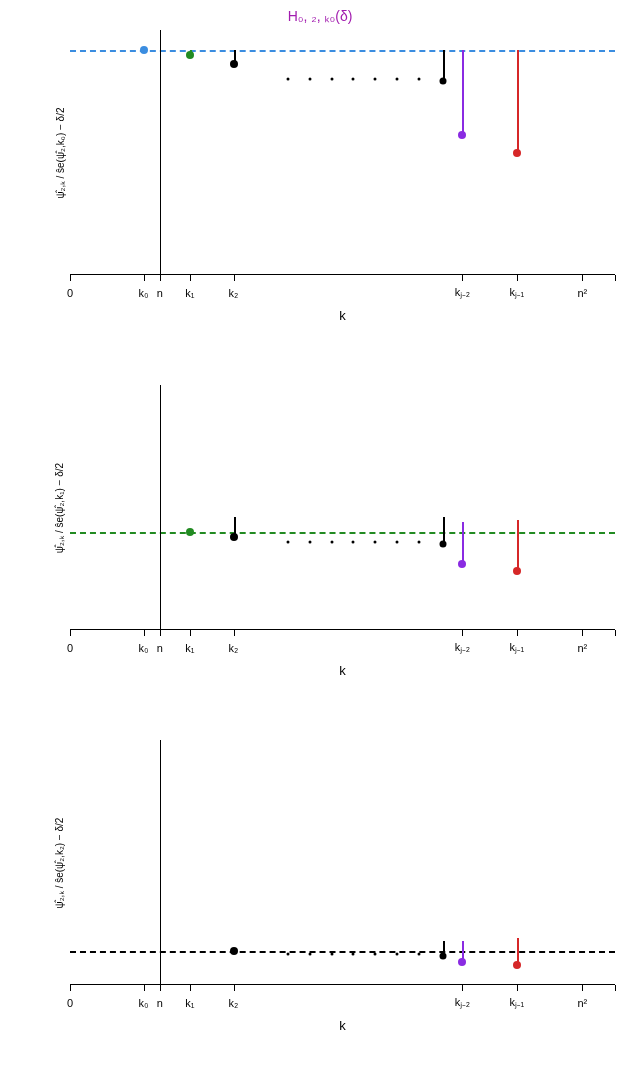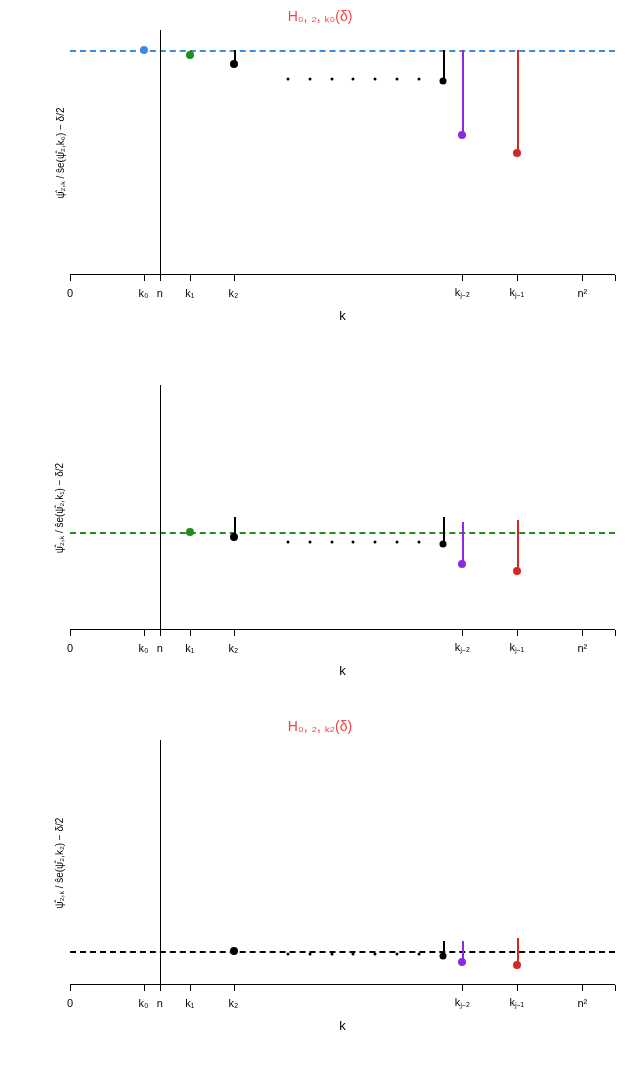--- a/index.html
+++ b/index.html
@@ -15,21 +15,21 @@
     width: 640px;
     height: 355px;
   }
   .title {
     position: absolute;
     top: 6px;
     left: 0;
     right: 0;
     text-align: center;
     font-size: 14px;
-    color: #ef4444;
+    color: #a21caf;
   }
   .plot-area {
     position: absolute;
     left: 70px;
     top: 30px;
     width: 545px;
     height: 245px;
   }
   .x-axis-line {
     position: absolute;
@@ -189,21 +189,20 @@
         <div class="stem-dot" style="left: 22%; top: 147px; width: 8px; height: 8px; background: rgb(34, 139, 34);"></div>
         <div class="stem" style="left: 30%; top: 132.3px; height: 19.6px; background: rgb(0, 0, 0);"></div>
         <div class="stem-dot" style="left: 30%; top: 151.9px; width: 8px; height: 8px; background: rgb(0, 0, 0);"></div>
         <div class="stem" style="left: 72%; top: 137.2px; height: 41.65px; background: rgb(138, 43, 226);"></div>
         <div class="stem-dot" style="left: 72%; top: 178.85px; width: 8px; height: 8px; background: rgb(138, 43, 226);"></div>
         <div class="stem" style="left: 82%; top: 134.75px; height: 51.45px; background: rgb(214, 39, 40);"></div>
         <div class="stem-dot" style="left: 82%; top: 186.2px; width: 8px; height: 8px; background: rgb(214, 39, 40);"></div>
       </div>
     </div>
     <div class="panel">
-      <div class="title">H₀, ₂, ₖ₂(δ)</div>
       <div class="plot-area">
         <div class="y-label">ψ̂₂,ₖ / ŝe(ψ̂₂,k₂) − δ/2</div>
         <div class="hline" style="border-top-color: rgb(0, 0, 0); top: 210.7px;"></div>
         <div class="vline-main" style="left: 16.5%;"></div>
         <div class="x-axis-line"></div>
         <div class="tick" style="left: 0%;"></div>
         <div class="tick-label" style="left: 0%;">0</div>
         <div class="tick" style="left: 13.5%;"></div>
         <div class="tick-label" style="left: 13.5%;">k₀</div>
         <div class="tick" style="left: 16.5%;"></div>

